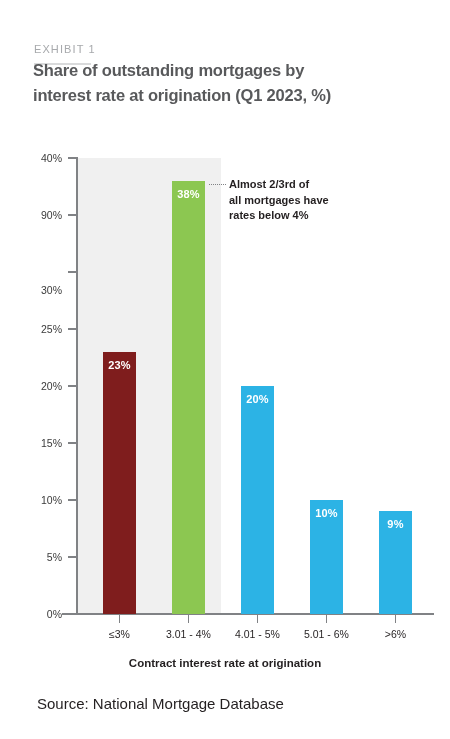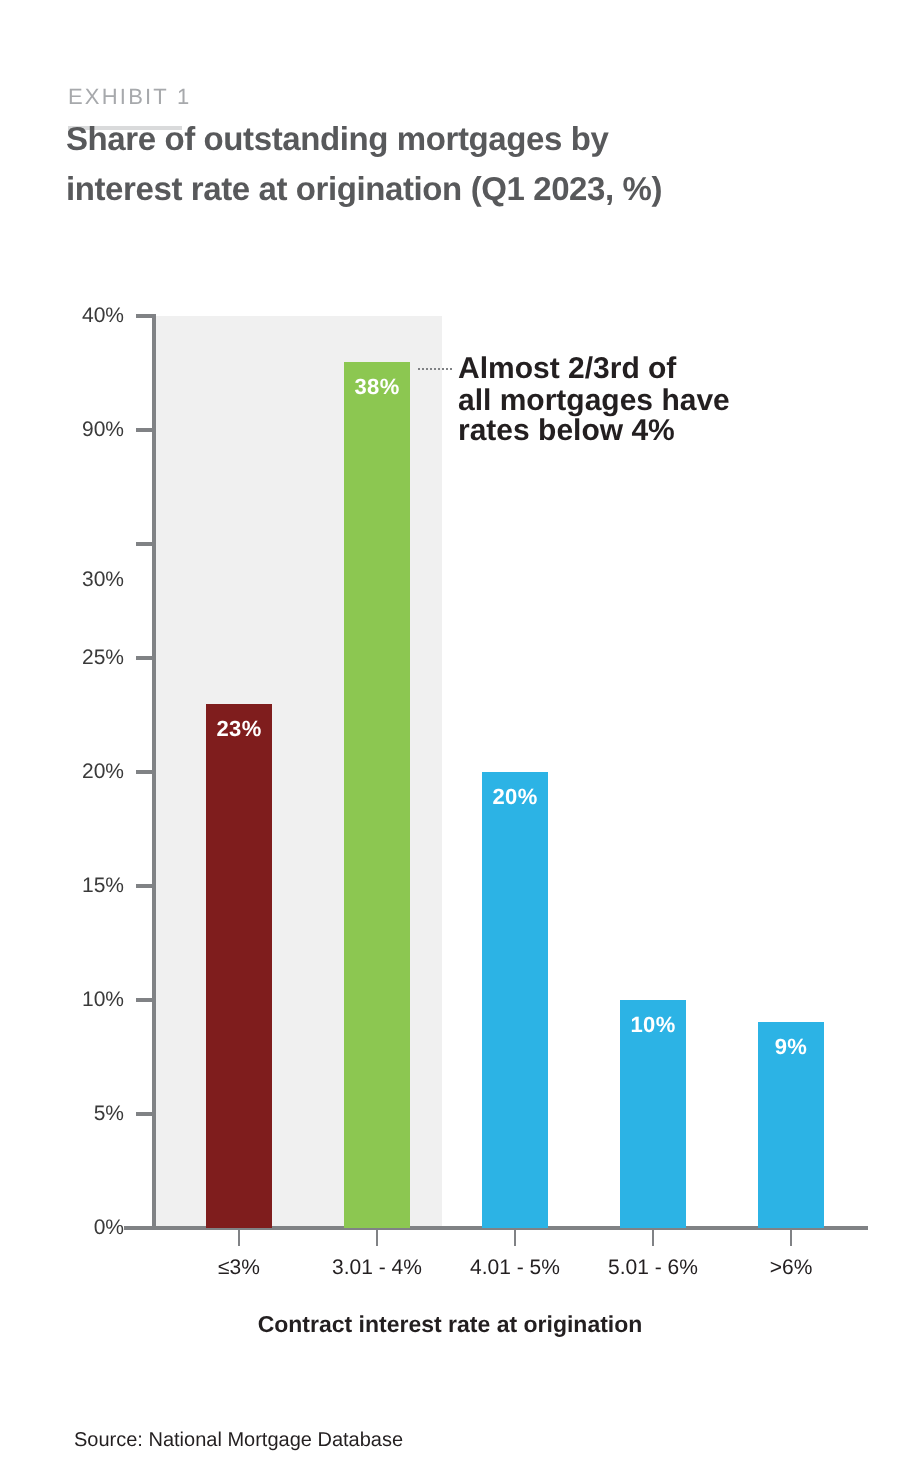--- a/index.html
+++ b/index.html
@@ -146,42 +146,41 @@
     font-weight: bold;
     color: #231f20;
   }
 
   
   .annotation {
     position: absolute;
     left: 229px;
     top: 177px;
     width: 150px;
-    font-size: 15px;
+    font-size: 11px;
     font-weight: bold;
     color: #231f20;
     line-height: 15.5px;
   }
   .annotation-leader {
     position: absolute;
     left: 209px;
     top: 184px;
     width: 17px;
     height: 0;
     border-top: 1.2px dotted #808285;
   }
 
   
   .source {
     position: absolute;
     left: 37px;
     top: 695px;
-    font-size: 10px;
-    color: #231f20;
-    margin-top: 20px;
+    font-size: 15px;
+    color: #231f20;
   }
 </style>
 </head>
 <body>
 
 <div class="page">
 
   <div class="eyebrow">EXHIBIT 1</div>
   <div class="eyebrow-rule"></div>
   <div class="chart-title">

